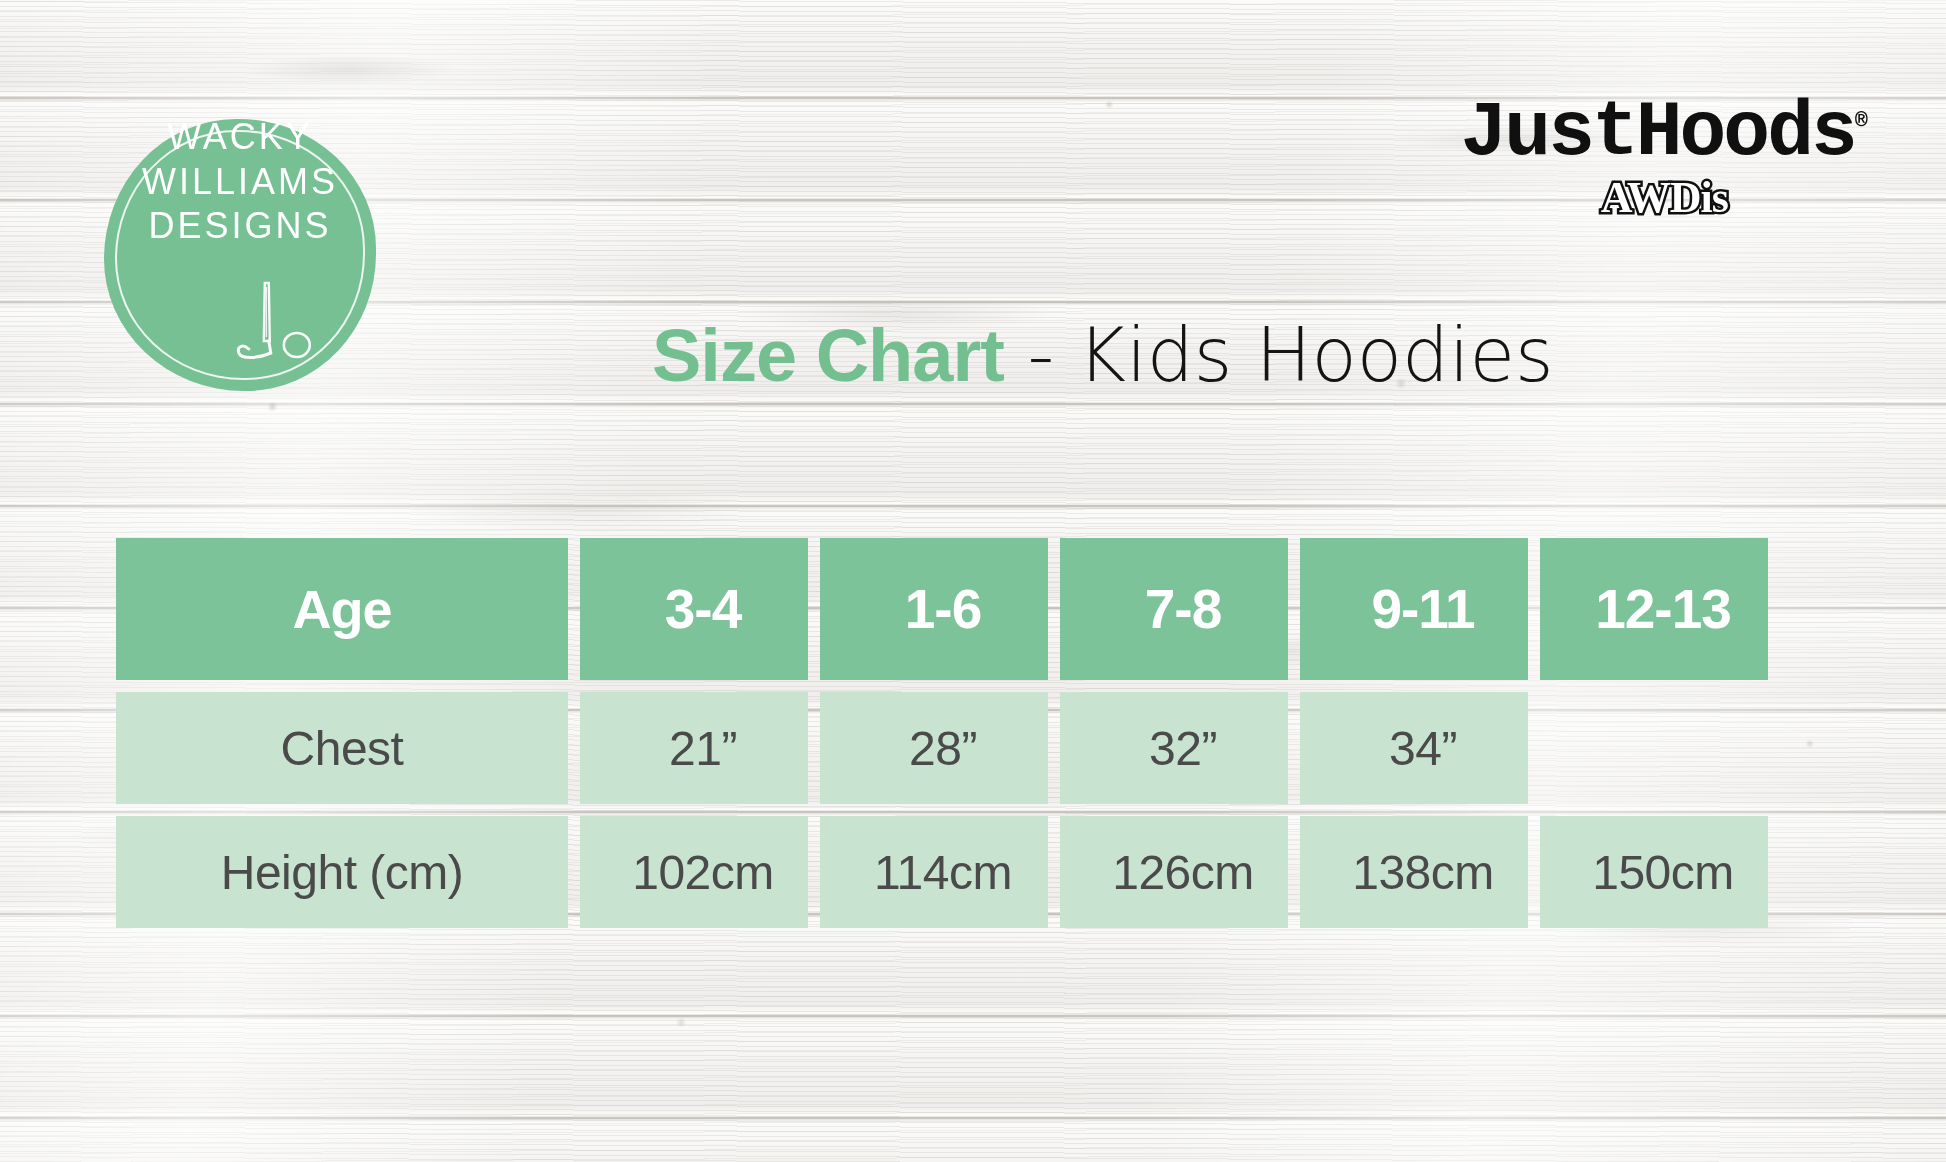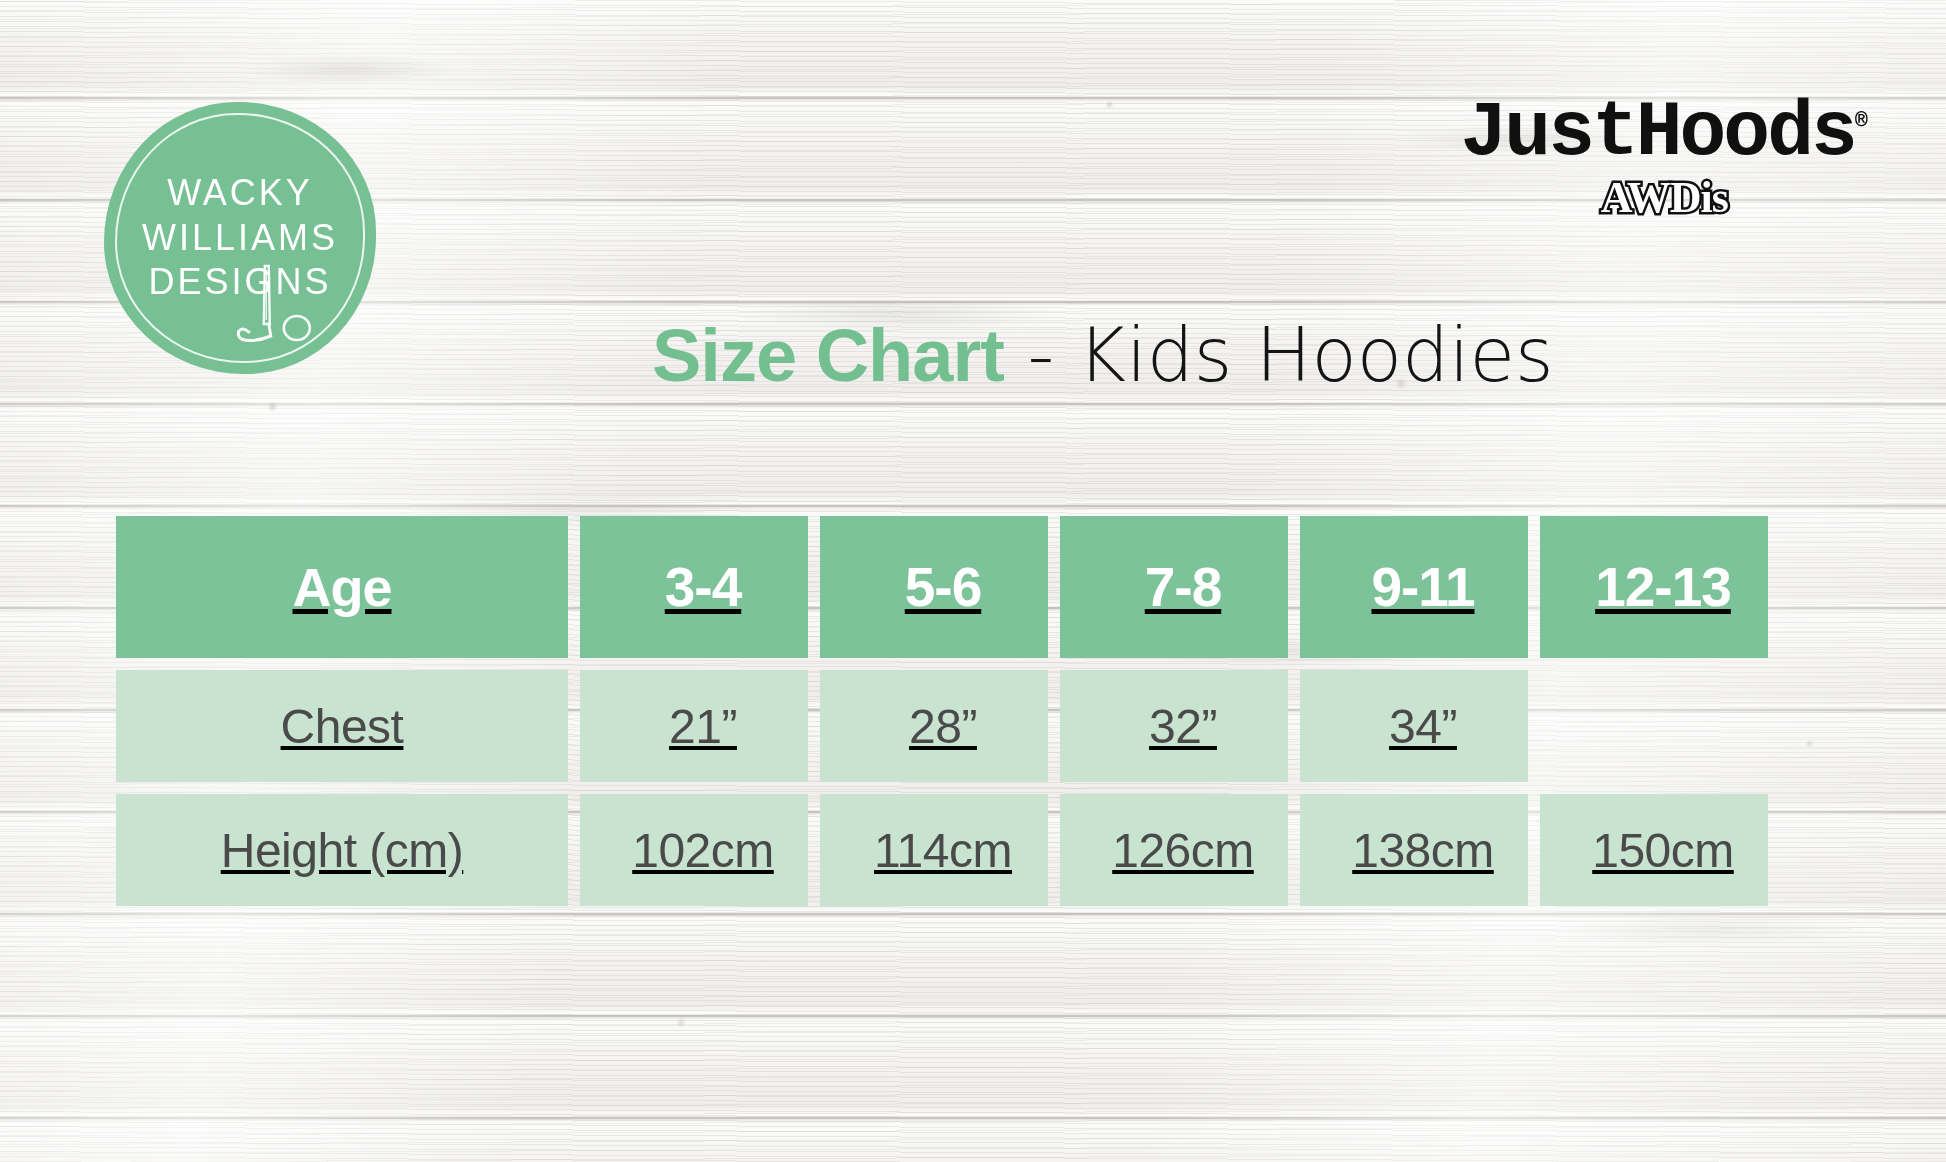--- a/index.html
+++ b/index.html
@@ -63,26 +63,26 @@
       radial-gradient(ellipse 220px 26px at 88% 80%, rgba(170,166,160,.15), rgba(0,0,0,0) 70%),
       radial-gradient(circle 7px at 14% 35%,  rgba(150,146,140,.35), rgba(0,0,0,0) 75%),
       radial-gradient(circle 6px at 57% 9%,   rgba(150,146,140,.33), rgba(0,0,0,0) 75%),
       radial-gradient(circle 8px at 72% 33%,  rgba(150,146,140,.30), rgba(0,0,0,0) 75%),
       radial-gradient(circle 6px at 93% 64%,  rgba(150,146,140,.30), rgba(0,0,0,0) 75%),
       radial-gradient(circle 7px at 35% 88%,  rgba(150,146,140,.28), rgba(0,0,0,0) 75%);
   }
 
   
   #logo-badge {
-    position:absolute; left:104px; top:102px;
+    position:absolute; left:104px; top:119px;
     width:272px; height:272px;
     border-radius:49% 51% 48% 52% / 52% 48% 51% 49%;
     background:#76c094;
     display:flex; flex-direction:column;
-    align-items:center; justify-content:center;
+    align-items:center; justify-content:flex-start;
     z-index:3;
   }
   #logo-badge .inner-ring {
     position:absolute; left:11px; top:11px; right:11px; bottom:11px;
     border:2px solid rgba(255,255,255,.85);
     border-radius:49% 51% 48% 52% / 52% 48% 51% 49%;
     pointer-events:none;
   }
   #logo-badge .lw {
     color:#fff;
@@ -144,24 +144,23 @@
     font-family:"DejaVu Sans", sans-serif;
     font-weight:300;
     font-size:74px;
     color:#141414;
     letter-spacing:0px;
   }
 
   
   #size-table {
     position:absolute;
-    left:116px; top:516px;
+    left:116px; top:538px;
     width:1716px;
     z-index:2;
-    text-decoration:underline;
   }
   .tbl-row { display:flex; align-items:stretch; }
   .tbl-row + .tbl-row { margin-top:12px; }
 
   .cell {
     display:flex; align-items:center; justify-content:center;
     text-align:center;
   }
   .cell + .cell { margin-left:12px;padding-left:18px; }
 
@@ -222,21 +221,21 @@
   <div id="size-table">
 
     <div class="tbl-row row-head">
       <div class="cell col-label">
         <span>Age</span>
       </div>
       <div class="cell col-size">
         <span>3-4</span>
       </div>
       <div class="cell col-size">
-        <span>5-6</span>
+        <span>1-6</span>
       </div>
       <div class="cell col-size">
         <span>7-8</span>
       </div>
       <div class="cell col-size">
         <span>9-11</span>
       </div>
       <div class="cell col-size">
         <span>12-13</span>
       </div>

